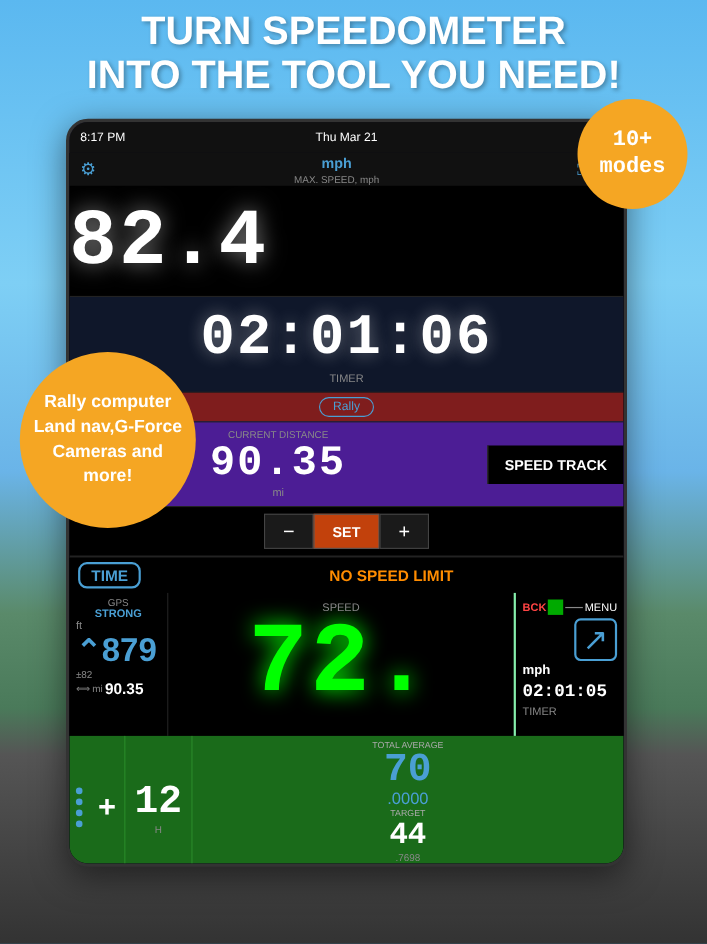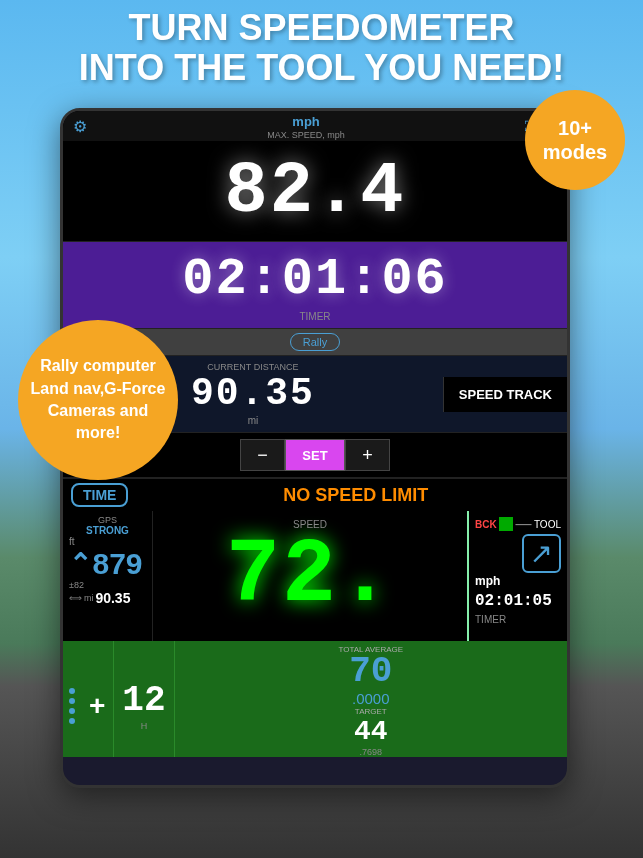--- a/index.html
+++ b/index.html
@@ -51,20 +51,21 @@
       right: 18px;
       width: 100px;
       height: 100px;
       border-radius: 50%;
       background: #f5a623;
       display: flex;
       align-items: center;
       justify-content: center;
       z-index: 20;
       text-align: center;
+      font-family: Liberation Mono, monospace;
     }
     .orange-bubble-text {
       font-size: 20px;
       font-weight: 900;
       color: white;
       line-height: 1.2;
     }
 
     
     .orange-bubble-left {
@@ -157,37 +158,36 @@
     .app-header .sub-label {
       color: #888;
       font-size: 9px;
       text-align: center;
       display: block;
     }
 
     
     .speed-display {
       background: #000;
-      text-align: center;
       padding: 10px 0 8px;
       border-bottom: 1px solid #222;
     }
     .speed-number {
       font-family: 'Courier New', monospace;
       font-size: 72px;
       font-weight: 900;
       color: white;
       letter-spacing: 4px;
       text-shadow: 0 0 20px rgba(255,255,255,0.5);
       font-variant-numeric: tabular-nums;
     }
 
     
     .timer-display {
-      background: #4c1d95;
+      background: #0f172a;
       text-align: center;
       padding: 8px 0 6px;
       border-bottom: 1px solid #222;
     }
     .timer-number {
       font-family: 'Courier New', monospace;
       font-size: 52px;
       font-weight: 900;
       color: white;
       letter-spacing: 2px;
@@ -195,37 +195,37 @@
     }
     .timer-label {
       color: #888;
       font-size: 10px;
       text-align: center;
       margin-top: 2px;
     }
 
     
     .rally-row {
-      background: #404040;
+      background: #7f1d1d;
       display: flex;
       align-items: center;
       justify-content: center;
       padding: 4px;
     }
     .rally-badge {
       border: 1px solid #4a9fd4;
       border-radius: 12px;
       color: #4a9fd4;
       font-size: 11px;
       padding: 2px 12px;
     }
 
     
     .distance-section {
-      background: #0f172a;
+      background: #4c1d95;
       display: flex;
       align-items: center;
       border-top: 1px solid #222;
     }
     .distance-left {
       flex: 1;
       padding: 6px 10px;
     }
     .distance-label {
       color: #888;
@@ -275,21 +275,21 @@
       color: white;
       font-size: 18px;
       width: 45px;
       height: 32px;
       cursor: pointer;
       display: flex;
       align-items: center;
       justify-content: center;
     }
     .set-btn {
-      background: #d946ef;
+      background: #c2410c;
       border: 1px solid #555;
       color: white;
       font-size: 13px;
       width: 60px;
       height: 32px;
       cursor: pointer;
       display: flex;
       align-items: center;
       justify-content: center;
       font-weight: bold;
@@ -313,21 +313,21 @@
       border: 2px solid #4a9fd4;
       border-radius: 8px;
       color: #4a9fd4;
       font-size: 14px;
       font-weight: bold;
       padding: 2px 10px;
       white-space: nowrap;
     }
     .no-speed-limit {
       color: #ff8c00;
-      font-size: 18px;
+      font-size: 14px;
       font-weight: 900;
       text-align: center;
       flex: 1;
     }
 
     
     .hud-main {
       display: flex;
       align-items: stretch;
       background: #000;
@@ -607,20 +607,28 @@
 
 <div class="orange-bubble-left">
   <div class="orange-bubble-left-text">Rally computer
 Land nav,G-Force
 Cameras
 and more!</div>
 </div>
 
 <div class="device">
 
+  <div class="device-topbar">
+    <span class="time-text">8:17 PM</span>
+    <span class="date-text">Thu Mar 21</span>
+    <div class="icons">
+      <span>▲</span>
+      <span>▮</span>
+    </div>
+  </div>
 
   <div class="app-content">
 
     <div class="app-header">
       <span style="color:#4a9fd4;font-size:16px;">⚙</span>
       <div style="flex:1;text-align:center;">
         <span class="unit-label">mph</span>
         <span class="sub-label" style="display:block;color:#888;font-size:9px;">MAX. SPEED, mph</span>
       </div>
       <span style="color:#4a9fd4;font-size:14px;">⛶</span>
@@ -685,21 +693,21 @@
         <div class="center-speed">
           <span class="speed-top-label">SPEED</span>
           <span class="big-speed seg">72.</span>
         </div>
 
         <div class="right-panel">
           <div class="right-top-row">
             <span class="bck-label">BCK</span>
             <span class="green-sq"></span>
             <span style="color:#888;">—</span>
-            <span class="menu-label">TOOL</span>
+            <span class="menu-label">MENU</span>
           </div>
           <div style="text-align:right;">
             <span class="arrow-icon" style="font-size:28px;color:#4a9fd4;border:2px solid #4a9fd4;border-radius:6px;padding:2px 6px;">↗</span>
           </div>
           <div class="right-unit">mph</div>
           <div class="right-time">02:01:05</div>
           <div class="right-timer-label">TIMER</div>
         </div>
 
       </div>

